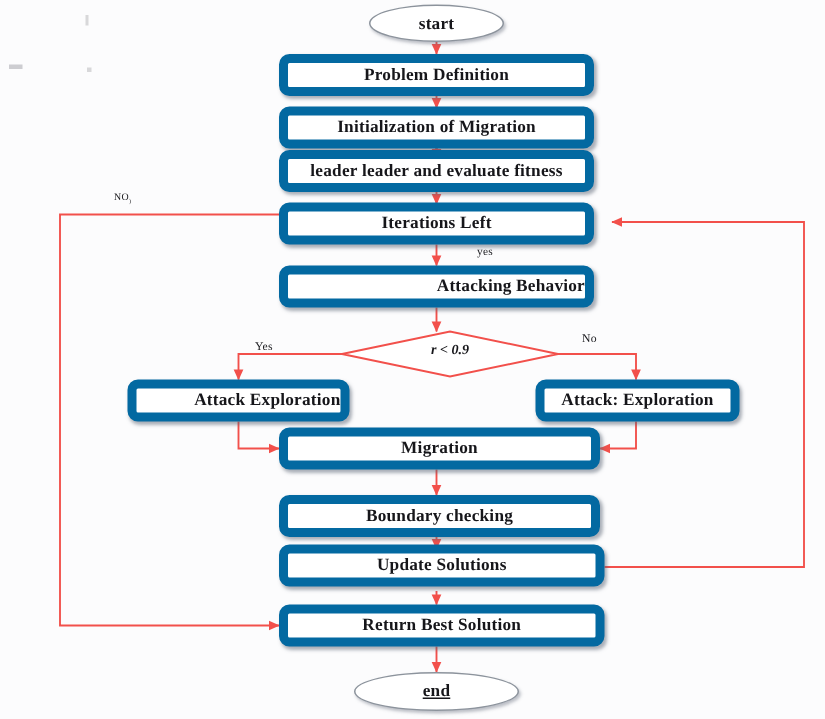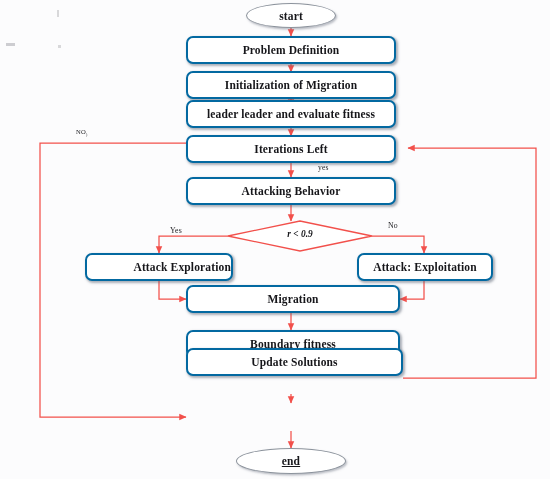--- a/index.html
+++ b/index.html
@@ -18,21 +18,21 @@
     box-sizing:border-box;
     display:flex;align-items:center;justify-content:center;
     background:#ffffff;
     color:#16161a;
     font-weight:bold;
     letter-spacing:.15px;
     text-align:center;
     white-space:nowrap;
   }
   .proc{
-    border:2px solid #0369a1;
+    border:6px solid #0369a1;
     border-radius:7px;
     font-size:11.5px;
     box-shadow:1.6px 1.8px 2.4px rgba(90,100,115,.50);
   }
   .term{
     border:1px solid #8c939c;
     border-radius:50%;
     font-size:11.5px;
     box-shadow:1.2px 1.6px 2.2px rgba(95,103,118,.42);
   }
@@ -121,51 +121,54 @@
   </div>
 
   <div class="node proc" style="left:186px;top:100px;width:210px;height:28px;">
     <span>leader leader and evaluate fitness</span>
   </div>
 
   <div class="node proc" style="left:186px;top:135px;width:210px;height:28px;">
     <span>Iterations Left</span>
   </div>
 
-  <div class="node proc" style="left:186px;top:177px;width:210px;height:28px;">
+  <div class="node proc" style="left:186px;top:177px;width:210px;height:28px;justify-content:flex-end;">
     <span>Attacking Behavior</span>
   </div>
 
   <svg style="position:absolute;left:226px;top:219px;width:148px;height:34px;" viewBox="0 0 148 34">
     <polygon points="2,17 74,2 146,17 74,32" fill="#ffffff" stroke="#f2504b" stroke-width="1.3"></polygon>
   </svg>
   <div class="diamond-label" style="left:226px;top:229px;width:148px;text-align:center;">
     <i style="font-style:italic;margin-top:25px;">r &lt; 0.9</i>
   </div>
 
   <div class="node proc" style="left:85px;top:253px;width:148px;height:28px;justify-content:flex-end;">
     <span>Attack Exploration</span>
   </div>
 
   <div class="node proc" style="left:357px;top:253px;width:136px;height:28px;">
-    <span>Attack: Exploitation</span>
+    <span>Attack: Exploration</span>
   </div>
 
   <div class="node proc" style="left:186px;top:285px;width:214px;height:28px;justify-content:center;">
     <span>Migration</span>
   </div>
 
   <div class="node proc" style="left:186px;top:330px;width:214px;height:28px;">
-    <span>Boundary fitness</span>
+    <span>Boundary checking</span>
   </div>
 
-  <div class="node proc" style="left:186px;top:348px;width:217px;height:28px;align-items:center;">
+  <div class="node proc" style="left:186px;top:363px;width:217px;height:28px;align-items:center;">
     <span>Update Solutions</span>
   </div>
 
+  <div class="node proc" style="left:186px;top:403px;width:217px;height:28px;">
+    <span>Return Best Solution</span>
+  </div>
 
   <div class="node term" style="left:236px;top:448px;width:110px;height:26px;text-decoration:underline;">
     <span>end</span>
   </div>
 
   <div class="edge-label tiny" style="left:76px;top:128px;">
     <span>NO</span><span class="sub">)</span>
   </div>
 
   <div class="edge-label" style="left:318px;top:163px;font-size:7.6px;">

